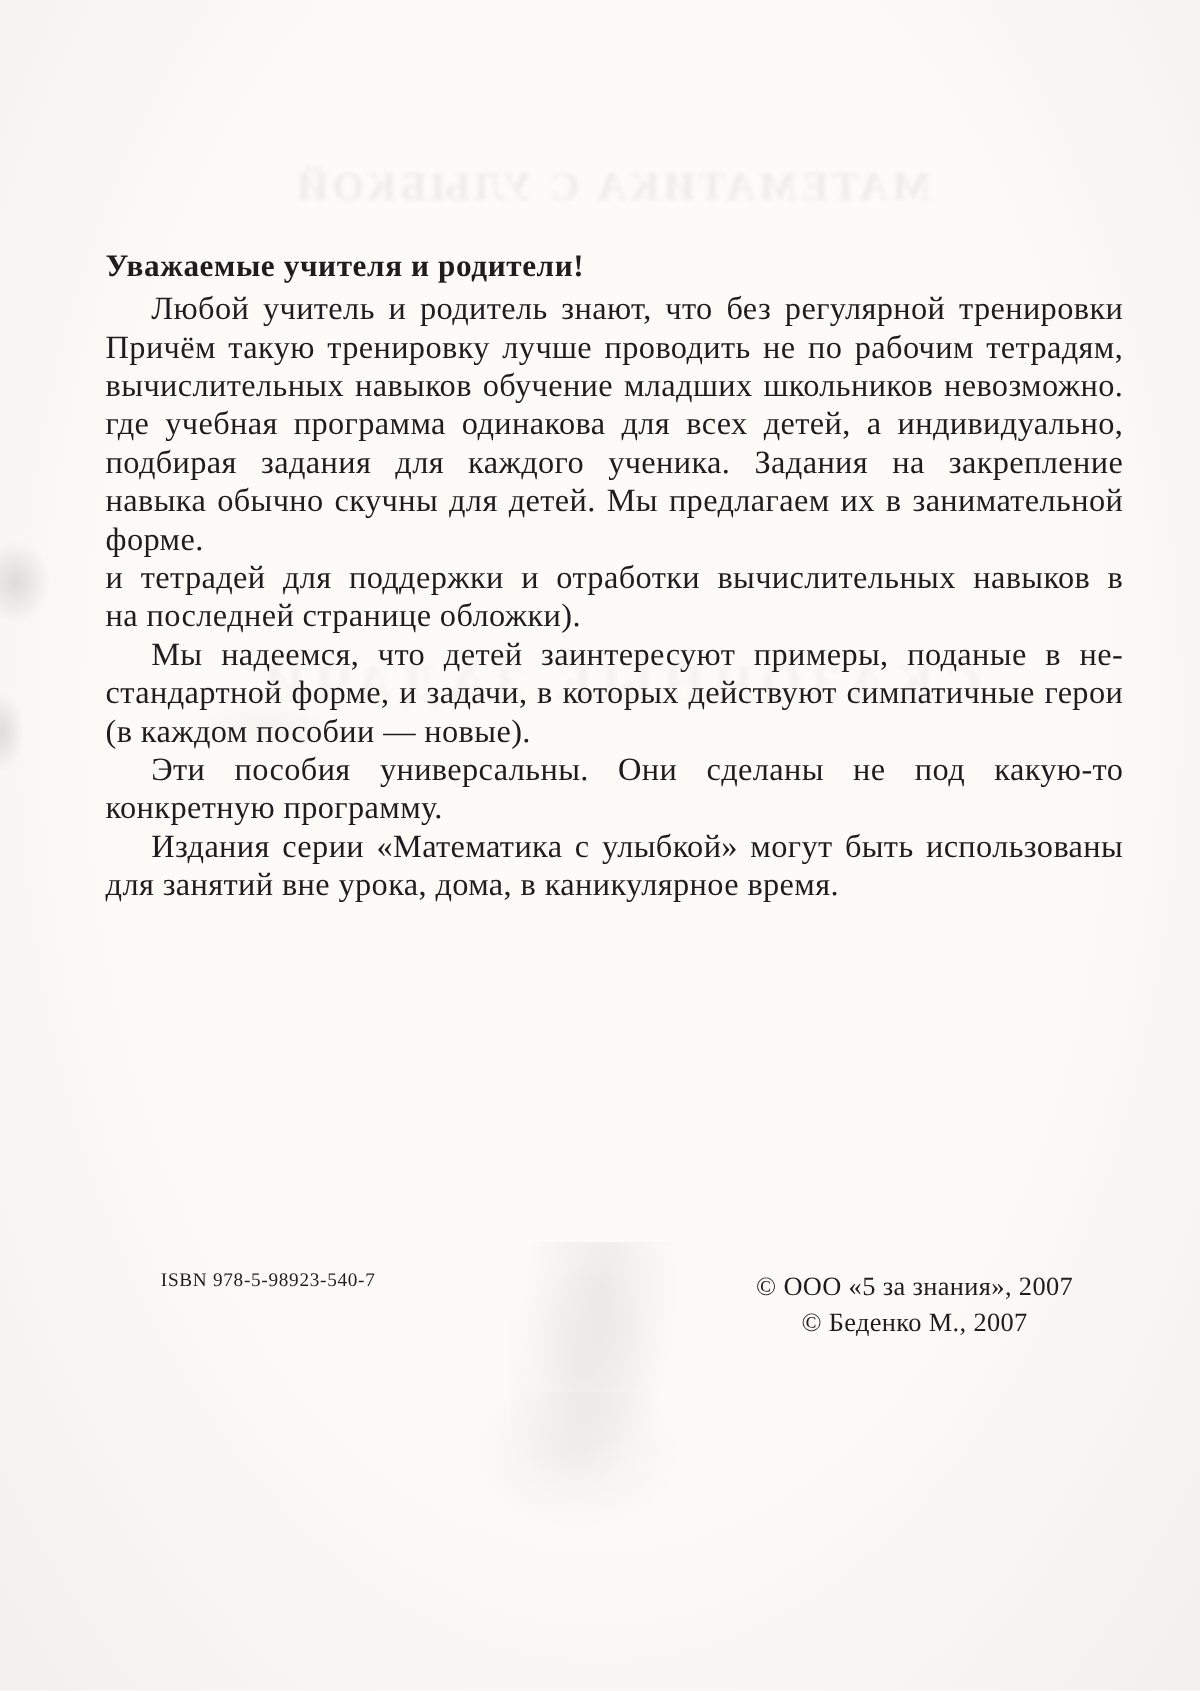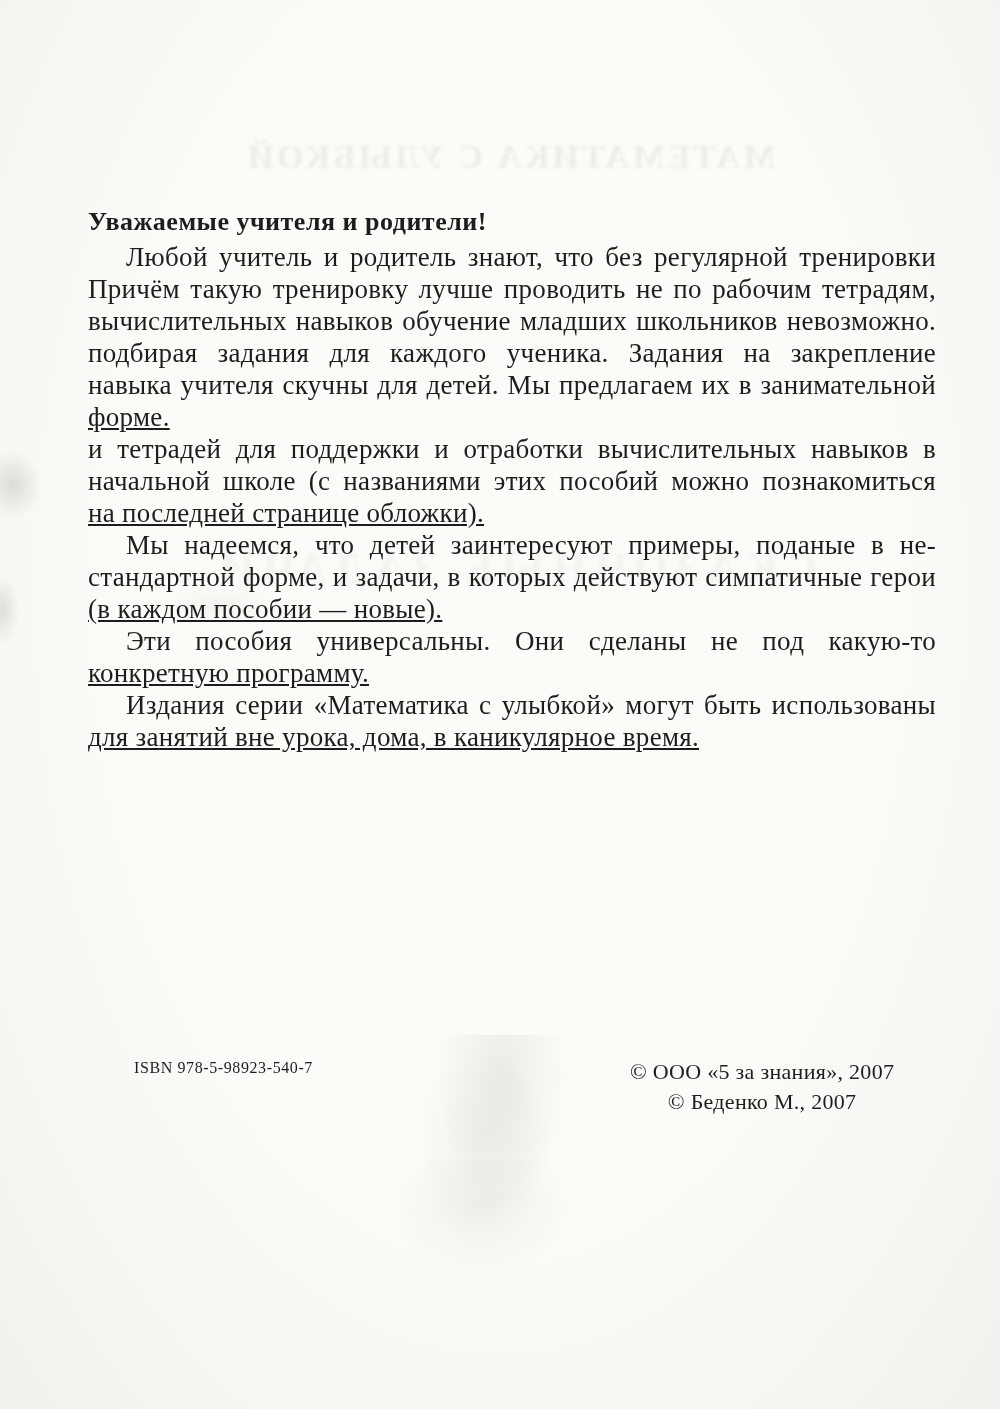--- a/index.html
+++ b/index.html
@@ -27,21 +27,21 @@
   }
   .textblock {
     position: absolute;
     top: 241px; left: 88px; width: 848px;
     font-size: 27px;
     line-height: 32px;
     letter-spacing: 0.3px;
   }
   .line { text-align: justify; text-align-last: justify; }
   .line.first { text-indent: 38px; }
-  .line.last { text-align-last: left; text-decoration: underline; }
+  .line.last { text-align-last: left; }
   .isbn {
     position: absolute;
     left: 134px; top: 1059px;
     font-size: 16px;
     letter-spacing: 0.6px;
   }
   .copyright {
     position: absolute;
     left: 630px; top: 1057px;
     font-size: 22px;
@@ -105,28 +105,28 @@
   <div class="smudge smudge-e"></div>
 
   <h1 class="title">Уважаемые учителя и родители!</h1>
 
   <div class="textblock">
 
     <div class="para">
       <div class="line first">Любой учитель и родитель знают, что без регулярной тренировки</div>
       <div class="line">Причём такую тренировку лучше проводить не по рабочим тетрадям,</div>
       <div class="line">вычислительных навыков обучение младших школьников невозможно.</div>
+      <div class="line">где учебная программа одинакова для всех детей, а индивидуально,</div>
       <div class="line">подбирая задания для каждого ученика. Задания на закрепление</div>
-      <div class="line">навыка учителя скучны для детей. Мы предлагаем их в занимательной</div>
+      <div class="line">навыка обычно скучны для детей. Мы предлагаем их в занимательной</div>
       <div class="line last">форме.</div>
     </div>
 
     <div class="para">
       <div class="line">и тетрадей для поддержки и отработки вычислительных навыков в</div>
-      <div class="line">начальной школе (с названиями этих пособий можно познакомиться</div>
       <div class="line last">на последней странице обложки).</div>
     </div>
 
     <div class="para">
       <div class="line first">Мы надеемся, что детей заинтересуют примеры, поданые в не-</div>
       <div class="line">стандартной форме, и задачи, в которых действуют симпатичные герои</div>
       <div class="line last">(в каждом пособии — новые).</div>
     </div>
 
     <div class="para">

